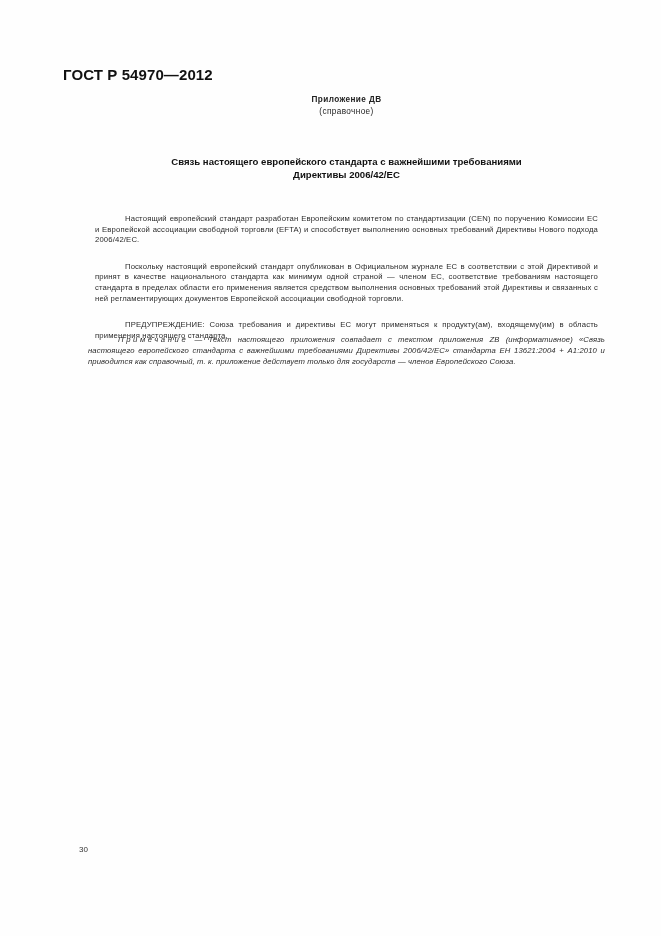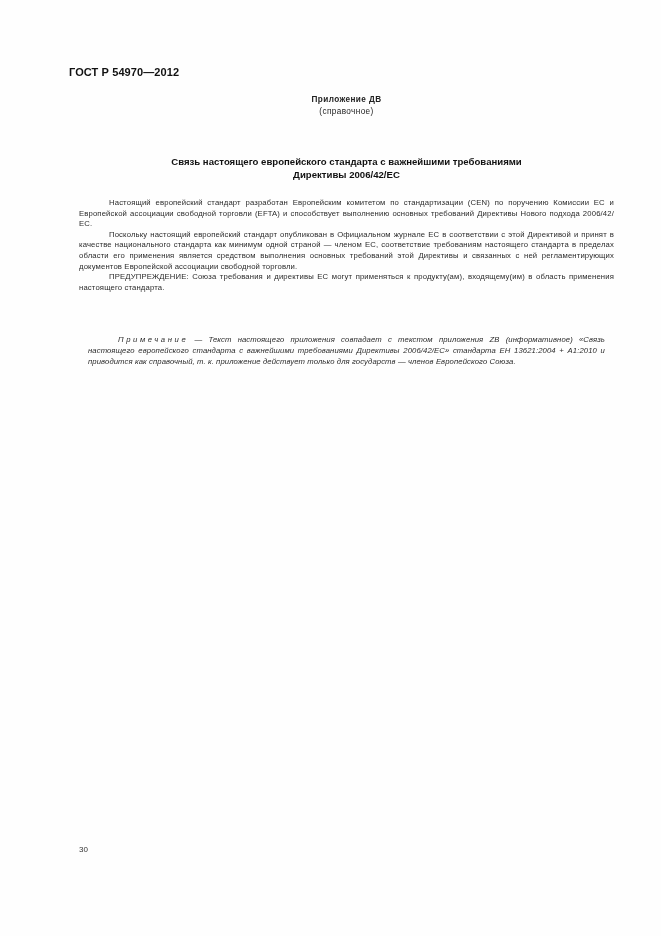--- a/index.html
+++ b/index.html
@@ -16,23 +16,23 @@
       color: #1a1a1a;
     }
     .page {
       position: absolute;
       left: 0; top: 0;
       width: 661px; height: 936px;
       background: #fefefe;
     }
     .doc-id {
       position: absolute;
-      left: 69px;
+      left: 63px;
       top: 66px;
-      font-size: 11px;
+      font-size: 15px;
       font-weight: bold;
       letter-spacing: 0.1px;
       color: #111;
     }
     .appendix {
       position: absolute;
       left: 0;
       width: 661px;
       text-align: center;
       font-size: 8.2px;
@@ -57,21 +57,21 @@
       left: 79px;
       width: 535px;
       top: 198px;
       font-size: 7.7px;
       line-height: 10.6px;
       color: #2a2a2a;
       text-align: justify;
       letter-spacing: 0.15px;
     }
     .body-text p {
-      margin: 0;
+      margin: 16px;
       text-indent: 30px;
     }
     .note {
       position: absolute;
       left: 79px;
       width: 535px;
       top: 325px;
       font-size: 7.7px;
       line-height: 11.2px;
       color: #2a2a2a;

